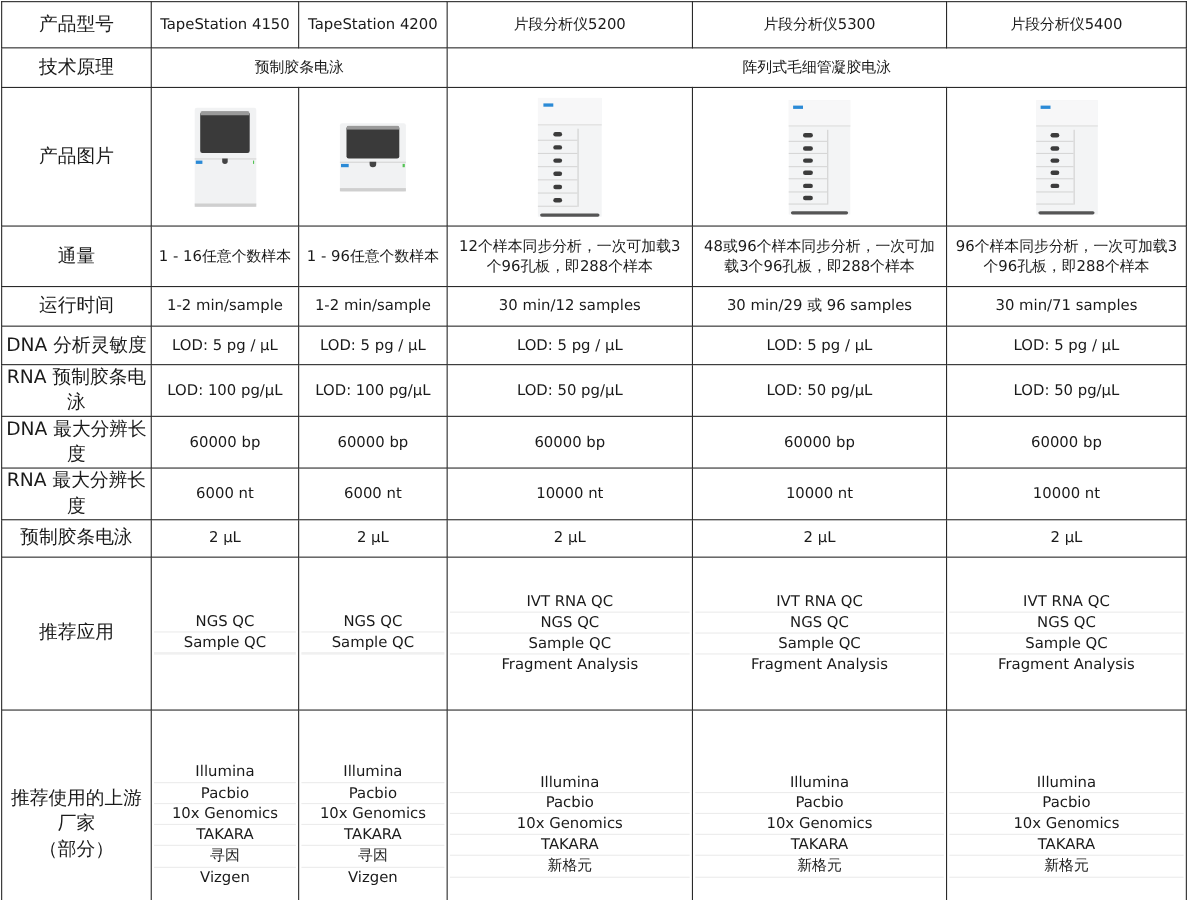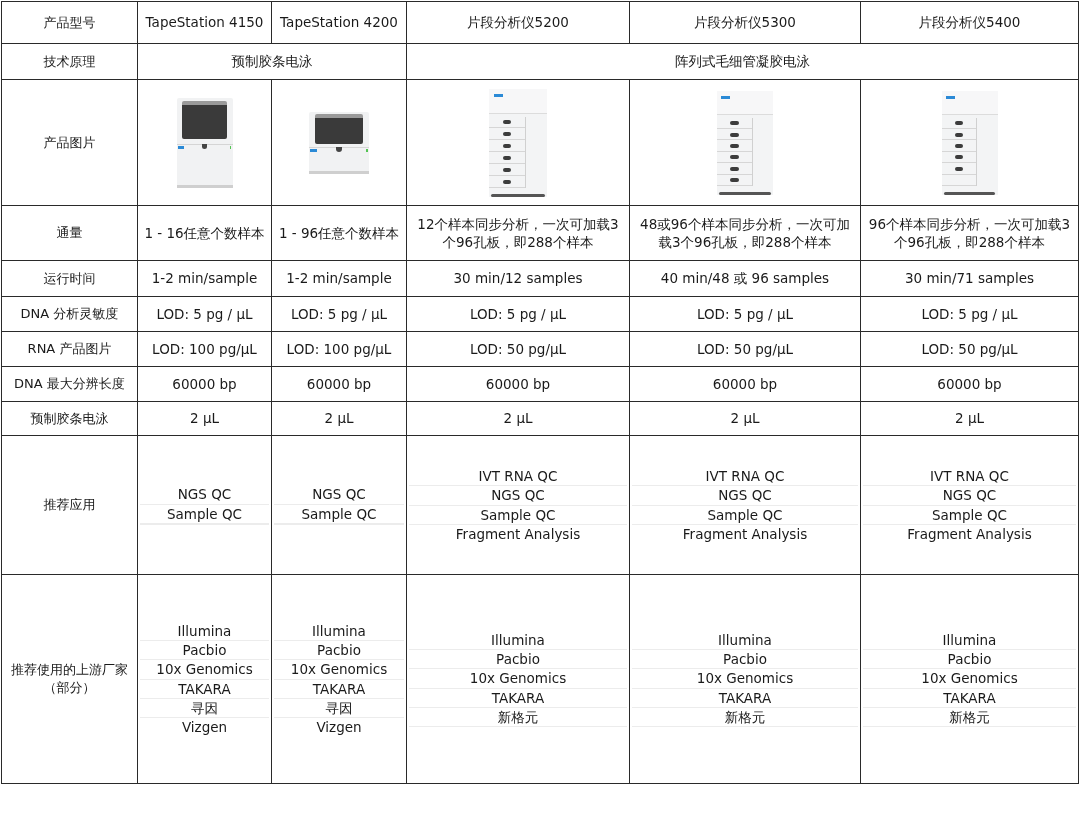--- a/index.html
+++ b/index.html
@@ -12,21 +12,21 @@
     width: 1077px;
     font-size: 13.5px;
   }
   table.spec td {
     border: 1.5px solid #2a2a2a;
     text-align: center;
     vertical-align: middle;
     padding: 0 2px;
     line-height: 1.35;
   }
-  td.label { font-size: 13px; }
+  td.label { font-size: 17px; }
   .sub { display: flex; flex-direction: column; height: 100%; }
   .sub div {
     flex: 1; display: flex; align-items: center; justify-content: center;
     border-top: 1px solid #ececec;
   }
   .sub div:first-child { border-top: none; }
   td.subcell { padding: 0; }
   .img-wrap { display: flex; align-items: center; justify-content: center; height: 100%; }
 
   
@@ -171,51 +171,59 @@
       <div>96个样本同步分析，一次可加载3</div>
       <div>个96孔板，即288个样本</div>
     </td>
   </tr>
 
   <tr style="height:36px">
     <td class="label">运行时间</td>
     <td>1-2 min/sample</td>
     <td>1-2 min/sample</td>
     <td>30 min/12 samples</td>
-    <td>40 min/48 或 96 samples</td>
+    <td>30 min/29 或 96 samples</td>
     <td>30 min/71 samples</td>
   </tr>
 
   <tr style="height:35px">
     <td class="label">DNA 分析灵敏度</td>
     <td>LOD: 5 pg / µL</td>
     <td>LOD: 5 pg / µL</td>
     <td>LOD: 5 pg / µL</td>
     <td>LOD: 5 pg / µL</td>
     <td>LOD: 5 pg / µL</td>
   </tr>
 
   <tr style="height:35px">
-    <td class="label">RNA 产品图片</td>
+    <td class="label">RNA 预制胶条电泳</td>
     <td>LOD: 100 pg/µL</td>
     <td>LOD: 100 pg/µL</td>
     <td>LOD: 50 pg/µL</td>
     <td>LOD: 50 pg/µL</td>
     <td>LOD: 50 pg/µL</td>
   </tr>
 
   <tr style="height:35px">
     <td class="label">DNA 最大分辨长度</td>
     <td>60000 bp</td>
     <td>60000 bp</td>
     <td>60000 bp</td>
     <td>60000 bp</td>
     <td>60000 bp</td>
   </tr>
 
+  <tr style="height:35px">
+    <td class="label">RNA 最大分辨长度</td>
+    <td>6000 nt</td>
+    <td>6000 nt</td>
+    <td>10000 nt</td>
+    <td>10000 nt</td>
+    <td>10000 nt</td>
+  </tr>
 
   <tr style="height:34px">
     <td class="label">预制胶条电泳</td>
     <td>2 µL</td>
     <td>2 µL</td>
     <td>2 µL</td>
     <td>2 µL</td>
     <td>2 µL</td>
   </tr>
 

